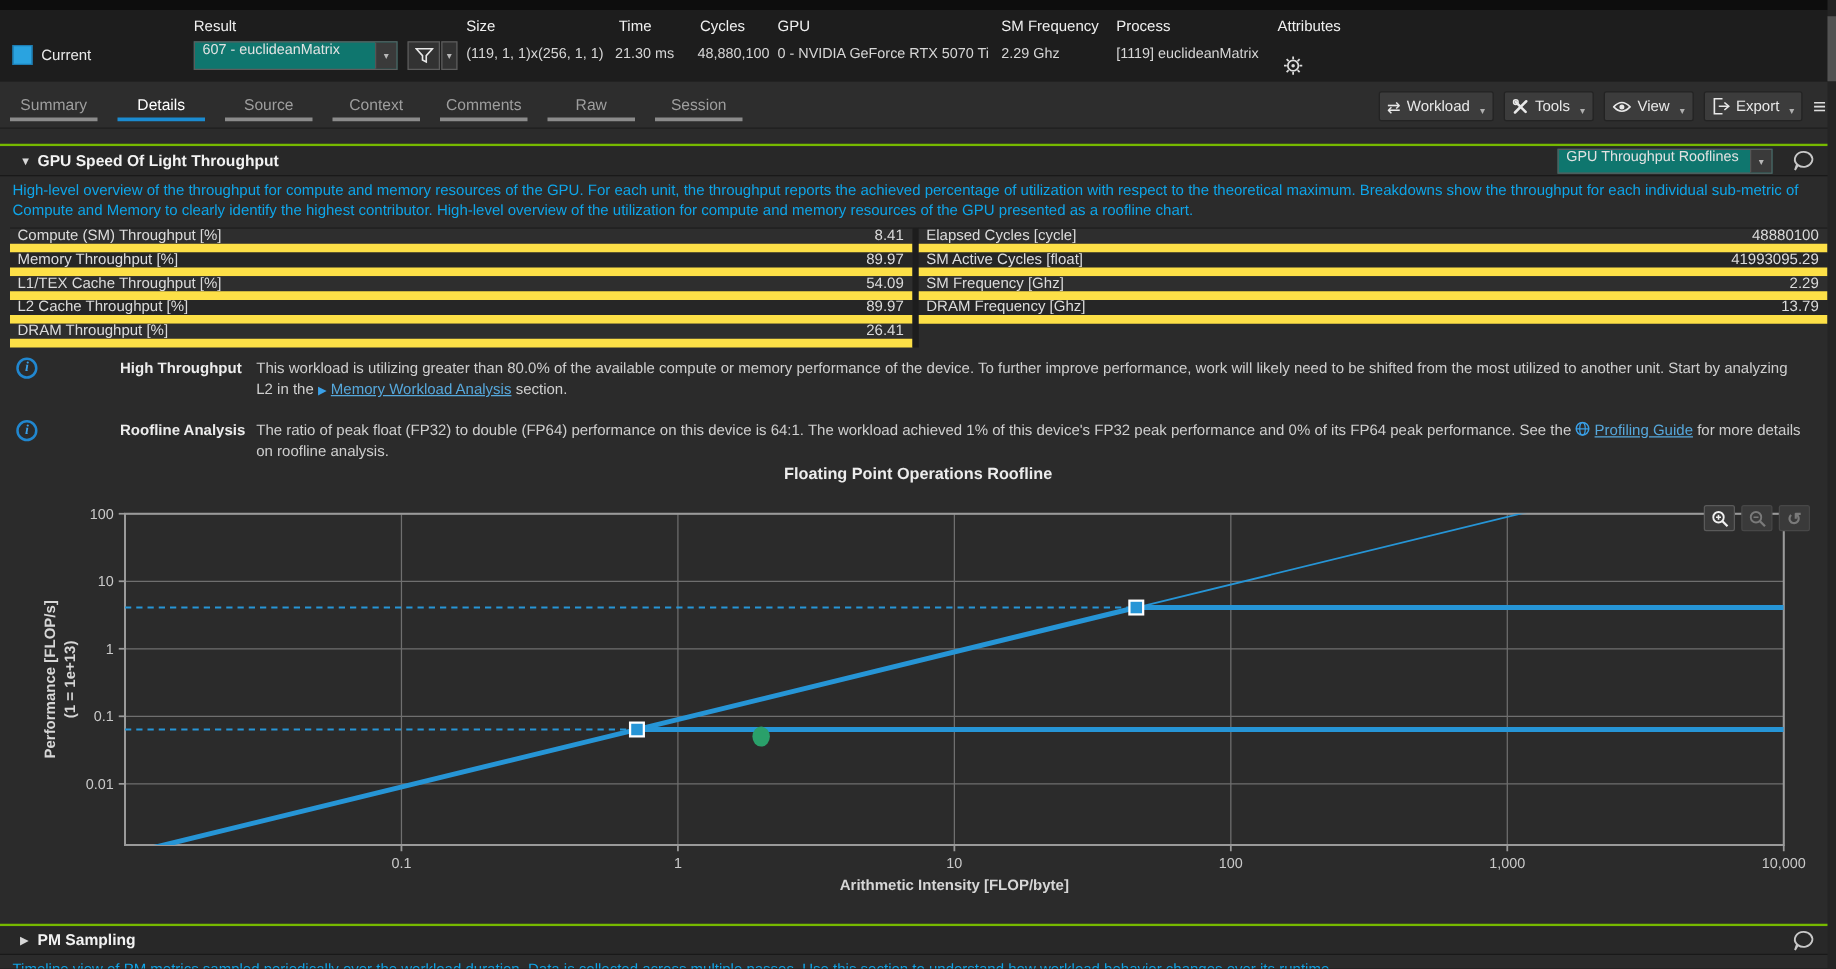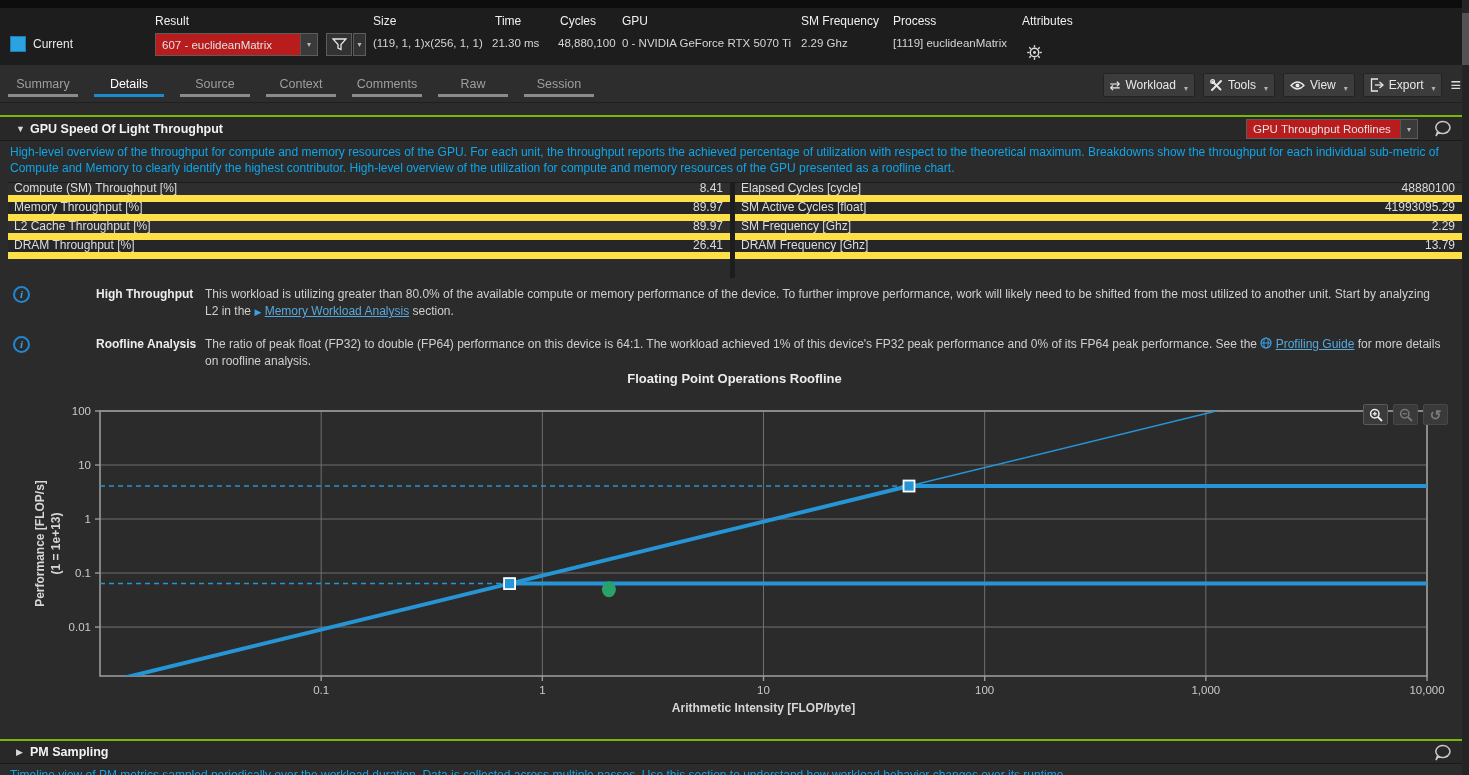--- a/index.html
+++ b/index.html
@@ -6,21 +6,21 @@
   #app{position:relative;width:1469px;height:775px;background:#2b2b2b;overflow:hidden;
        font-family:"Liberation Sans",sans-serif;color:#d6d6d6;}
   .abs{position:absolute;}
   
   .topstrip{position:absolute;left:0;top:0;width:1469px;height:8px;background:#0d0d0d;}
   .hdr{position:absolute;left:0;top:8px;width:1469px;height:57px;background:#1d1d1d;border-bottom:1px solid #000;}
   .hlabel{position:absolute;top:6px;font-size:12px;font-weight:400;color:#f0f0f0;white-space:nowrap;}
   .hvalue{position:absolute;top:29px;font-size:11.5px;color:#d6d6d6;white-space:nowrap;}
   .legend-sq{position:absolute;left:10px;top:28px;width:14px;height:14px;background:#2aa3e0;border:1px solid #1d7db3;}
   .legend-lb{position:absolute;left:33px;top:29px;font-size:12px;color:#eaeaea;}
-  .dropdown{display:flex;align-items:center;background:#b91c1c;border:1px solid #5c5c5c;height:23px;box-sizing:border-box;cursor:pointer;}
+  .dropdown{display:flex;align-items:flex-start;background:#0f766e;border:1px solid #5c5c5c;height:23px;box-sizing:border-box;cursor:pointer;}
   .dd-text{flex:1;padding:0 6px;font-size:11.5px;color:#e2e2e2;white-space:nowrap;overflow:hidden;}
   .dd-arrow{width:16px;align-self:stretch;border-left:1px solid #555;display:flex;align-items:center;justify-content:center;color:#b8b8b8;font-size:8px;background:#3a3a3a;}
   .sqbtn{position:absolute;top:25px;height:23px;box-sizing:border-box;background:#323232;border:1px solid #5c5c5c;display:flex;align-items:center;justify-content:center;cursor:pointer;}
   
   .tabbar{position:absolute;left:0;top:65px;width:1469px;height:38px;background:#2d2d2d;border-bottom:1px solid #1f1f1f;box-sizing:border-box;}
   #tabs{position:absolute;left:0;top:0;height:38px;display:flex;}
   .tab{width:86px;position:relative;display:flex;align-items:center;justify-content:center;font-size:12.5px;color:#9e9e9e;cursor:pointer;}
   .tab::after{content:"";position:absolute;left:8px;right:8px;bottom:6px;height:3px;background:#8b8b8b;}
   .tab.active{color:#ffffff;}
   .tab.active::after{background:#1b8bd0;}
@@ -185,20 +185,24 @@
   <div class="desc" style="top:144px">High-level overview of the throughput for compute and memory resources of the GPU. For each unit, the throughput reports the achieved percentage of utilization with respect to the theoretical maximum. Breakdowns show the throughput for each individual sub-metric of Compute and Memory to clearly identify the highest contributor. High-level overview of the utilization for compute and memory resources of the GPU presented as a roofline chart.</div>
 
   <div class="mtable" style="left:8px;width:722px" id="mtable-left">
       <div class="mrow">
         <div class="mname">Compute (SM) Throughput [%]</div>
         <div class="mval">8.41</div>
       </div>
       <div class="mrow">
         <div class="mname">Memory Throughput [%]</div>
         <div class="mval">89.97</div>
+      </div>
+      <div class="mrow">
+        <div class="mname">L1/TEX Cache Throughput [%]</div>
+        <div class="mval">54.09</div>
       </div>
       <div class="mrow">
         <div class="mname">L2 Cache Throughput [%]</div>
         <div class="mval">89.97</div>
       </div>
       <div class="mrow">
         <div class="mname">DRAM Throughput [%]</div>
         <div class="mval">26.41</div>
       </div>
     </div>

